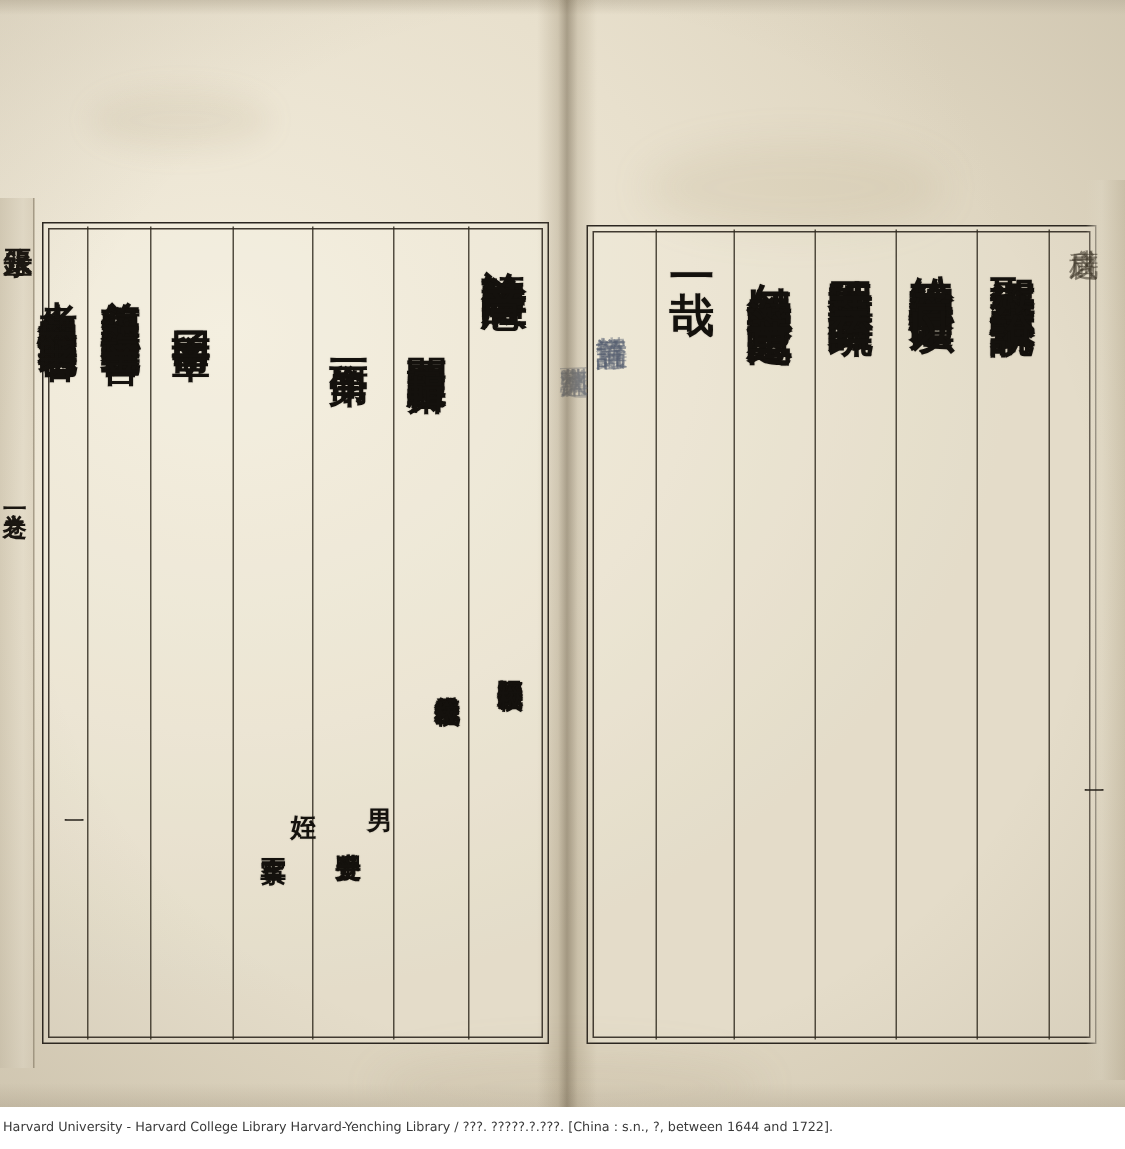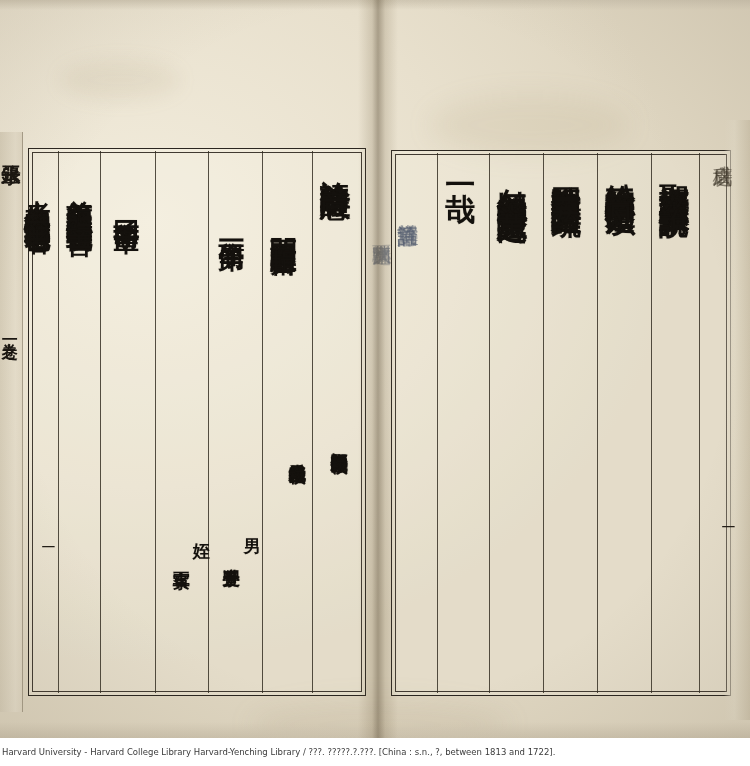--- a/index.html
+++ b/index.html
@@ -247,13 +247,13 @@
     <div class="right-stub"></div>
     <div class="ms" style="left:337px;top:150px;font-size:20px;color:rgba(60,52,40,0.55);">成之廣科</div>
 
     <div class="footmark" style="left:345px;top:520px;">一</div>
   </div>
 
   <div class="gutter"></div>
   <div class="vignette"></div>
 </div>
 
-<div id="caption">Harvard University - Harvard College Library Harvard-Yenching Library / ???. ?????.?.???. [China : s.n., ?, between 1813 and 1722].</div>
+<div id="caption">Harvard University - Harvard College Library Harvard-Yenching Library / ???. ?????.?.???. [China : s.n., ?, between 1644 and 1722].</div>
 
 </body></html>

